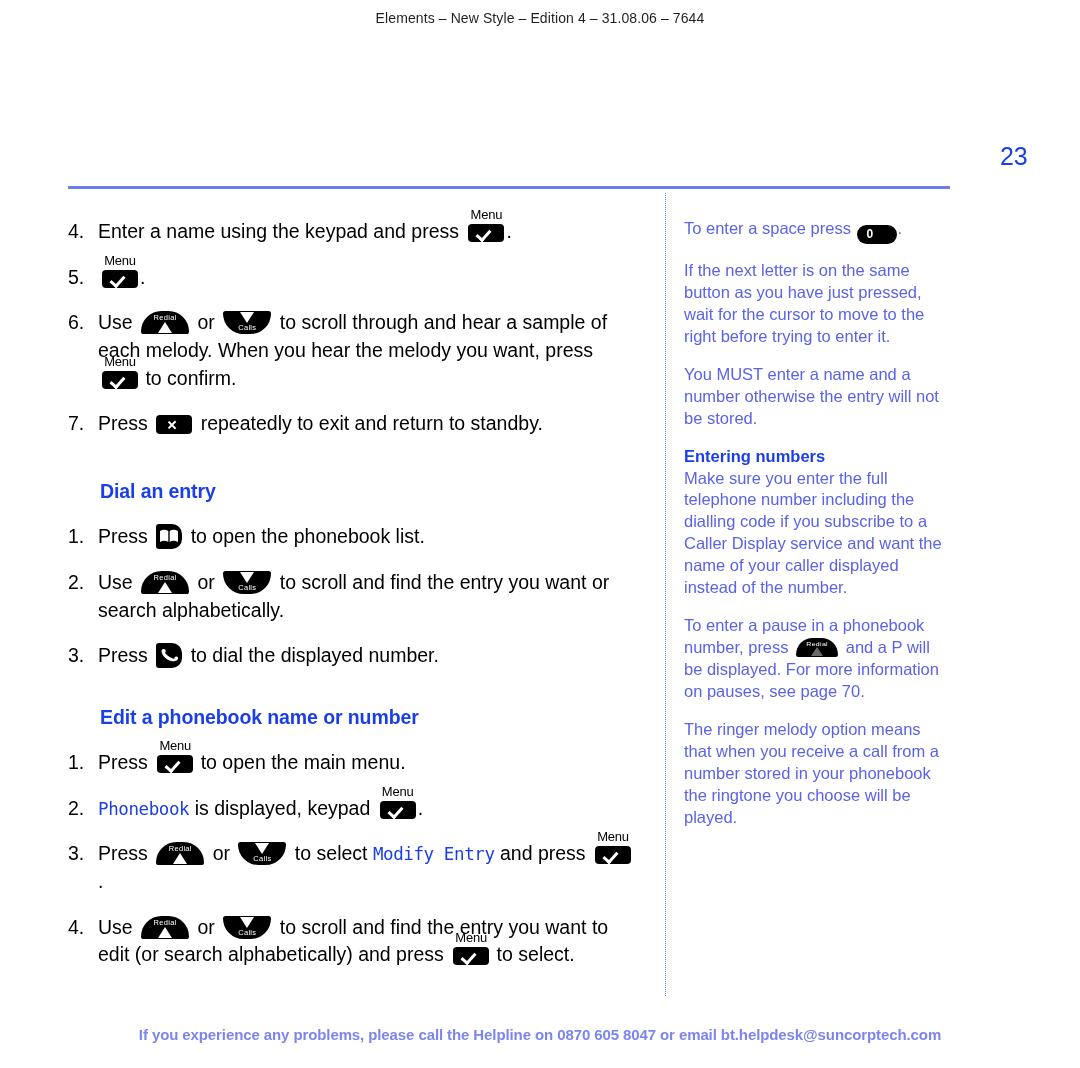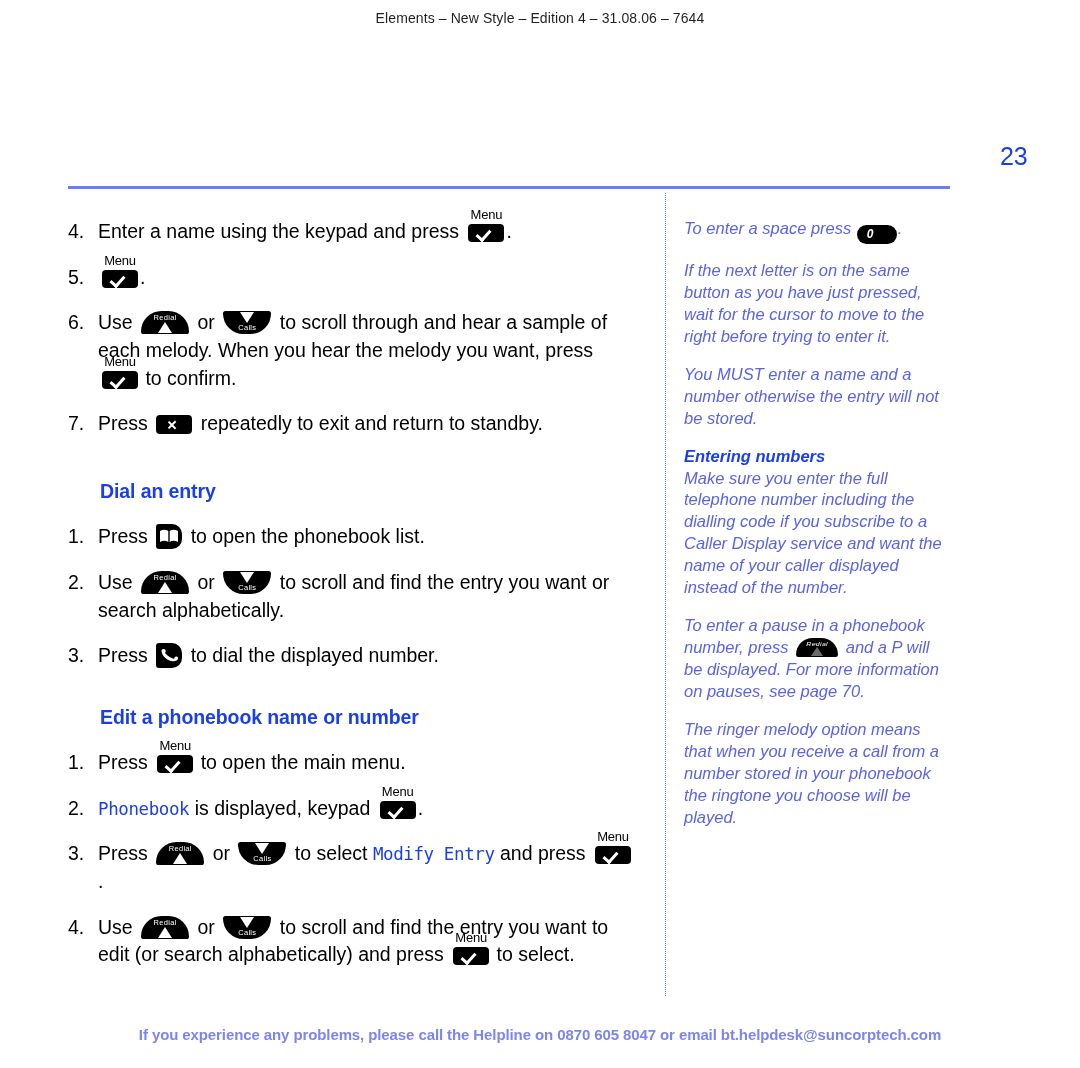--- a/index.html
+++ b/index.html
@@ -93,21 +93,20 @@
 
   
   .side-col {
     position: absolute;
     top: 218px;
     left: 684px;
     width: 268px;
     font-size: 16.5px;
     line-height: 1.33;
     color: #5a63e8;
-    font-style: italic;
   }
   .side-heading {
     font-weight: bold;
     color: #1a3ee8;
     margin-bottom: 1px;
   }
   .side-group { margin-bottom: 16px; }
   .side-group p { margin: 0; }
 
   

